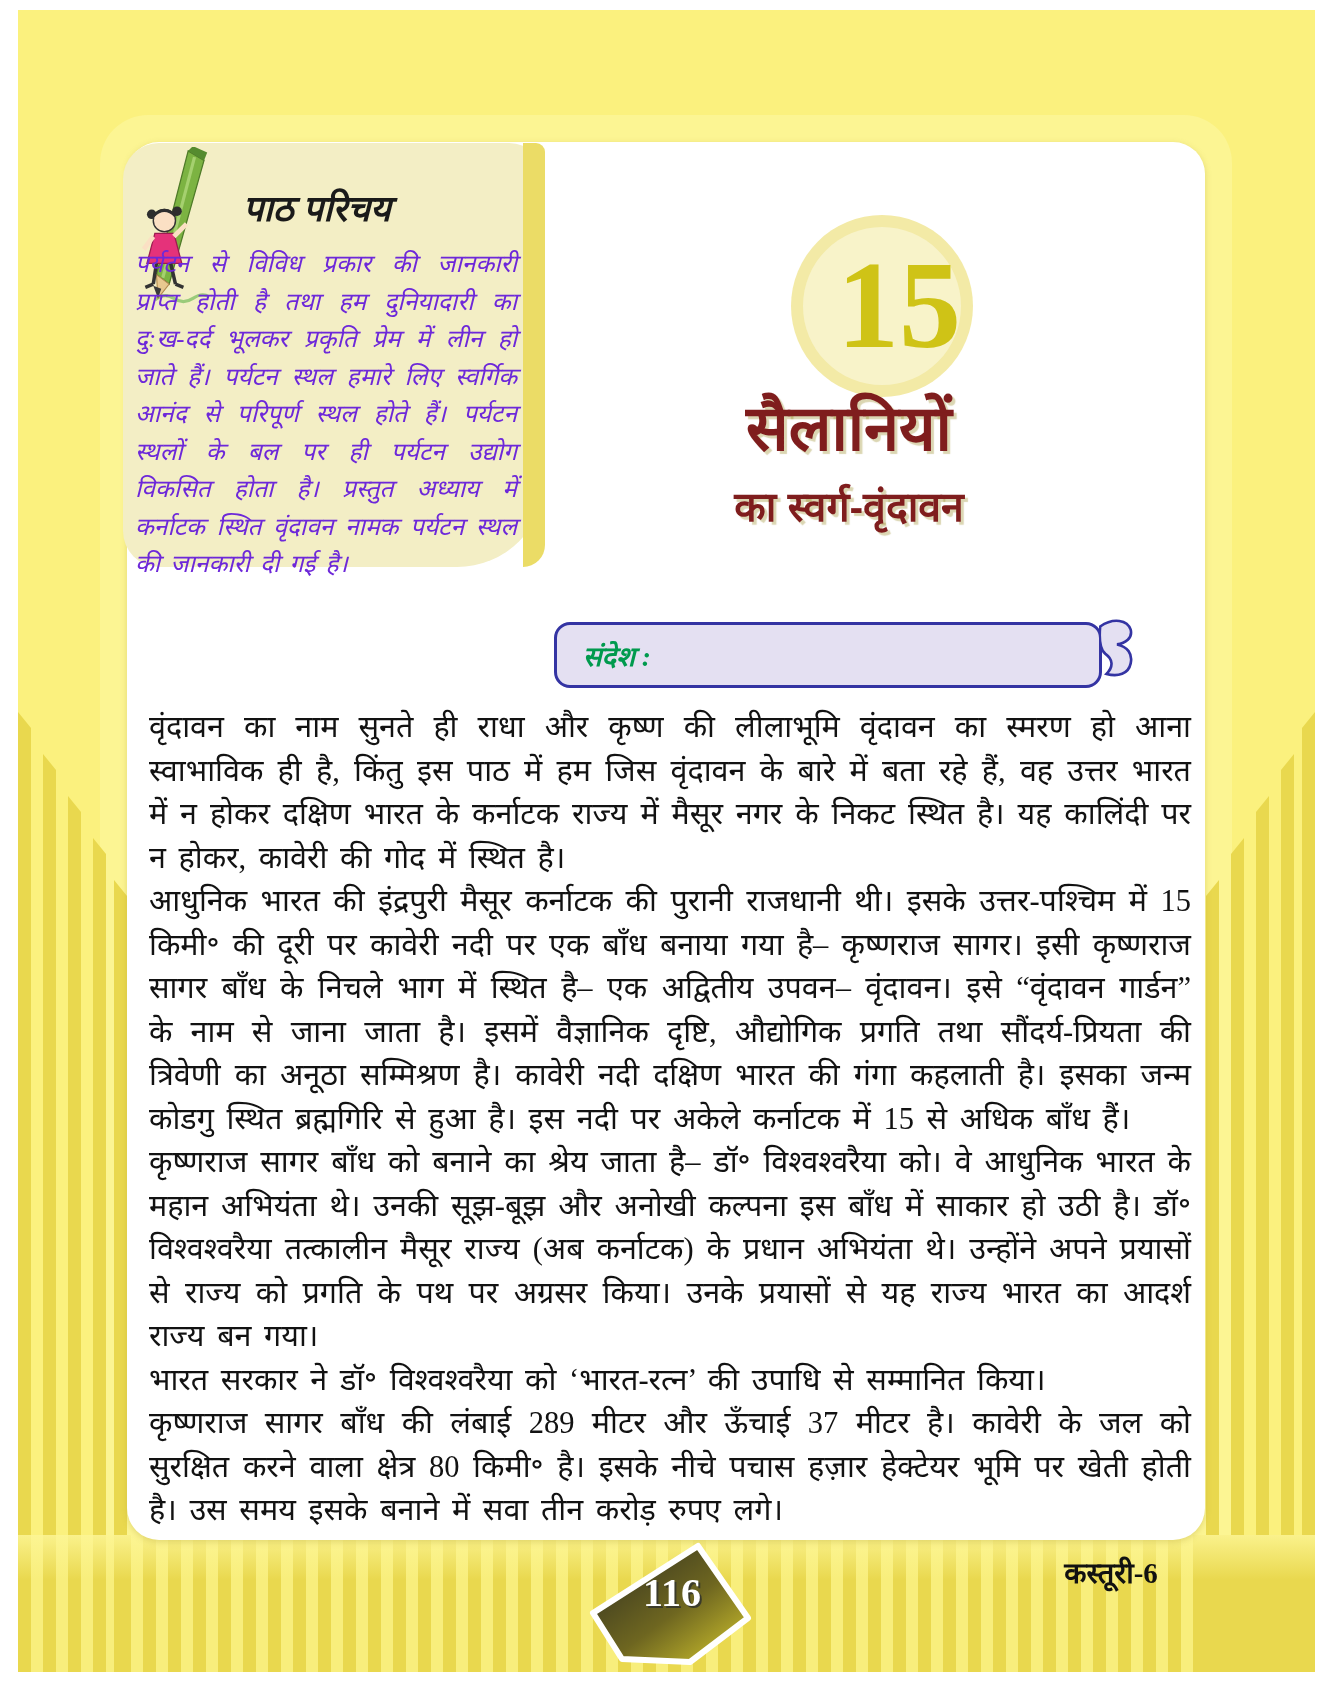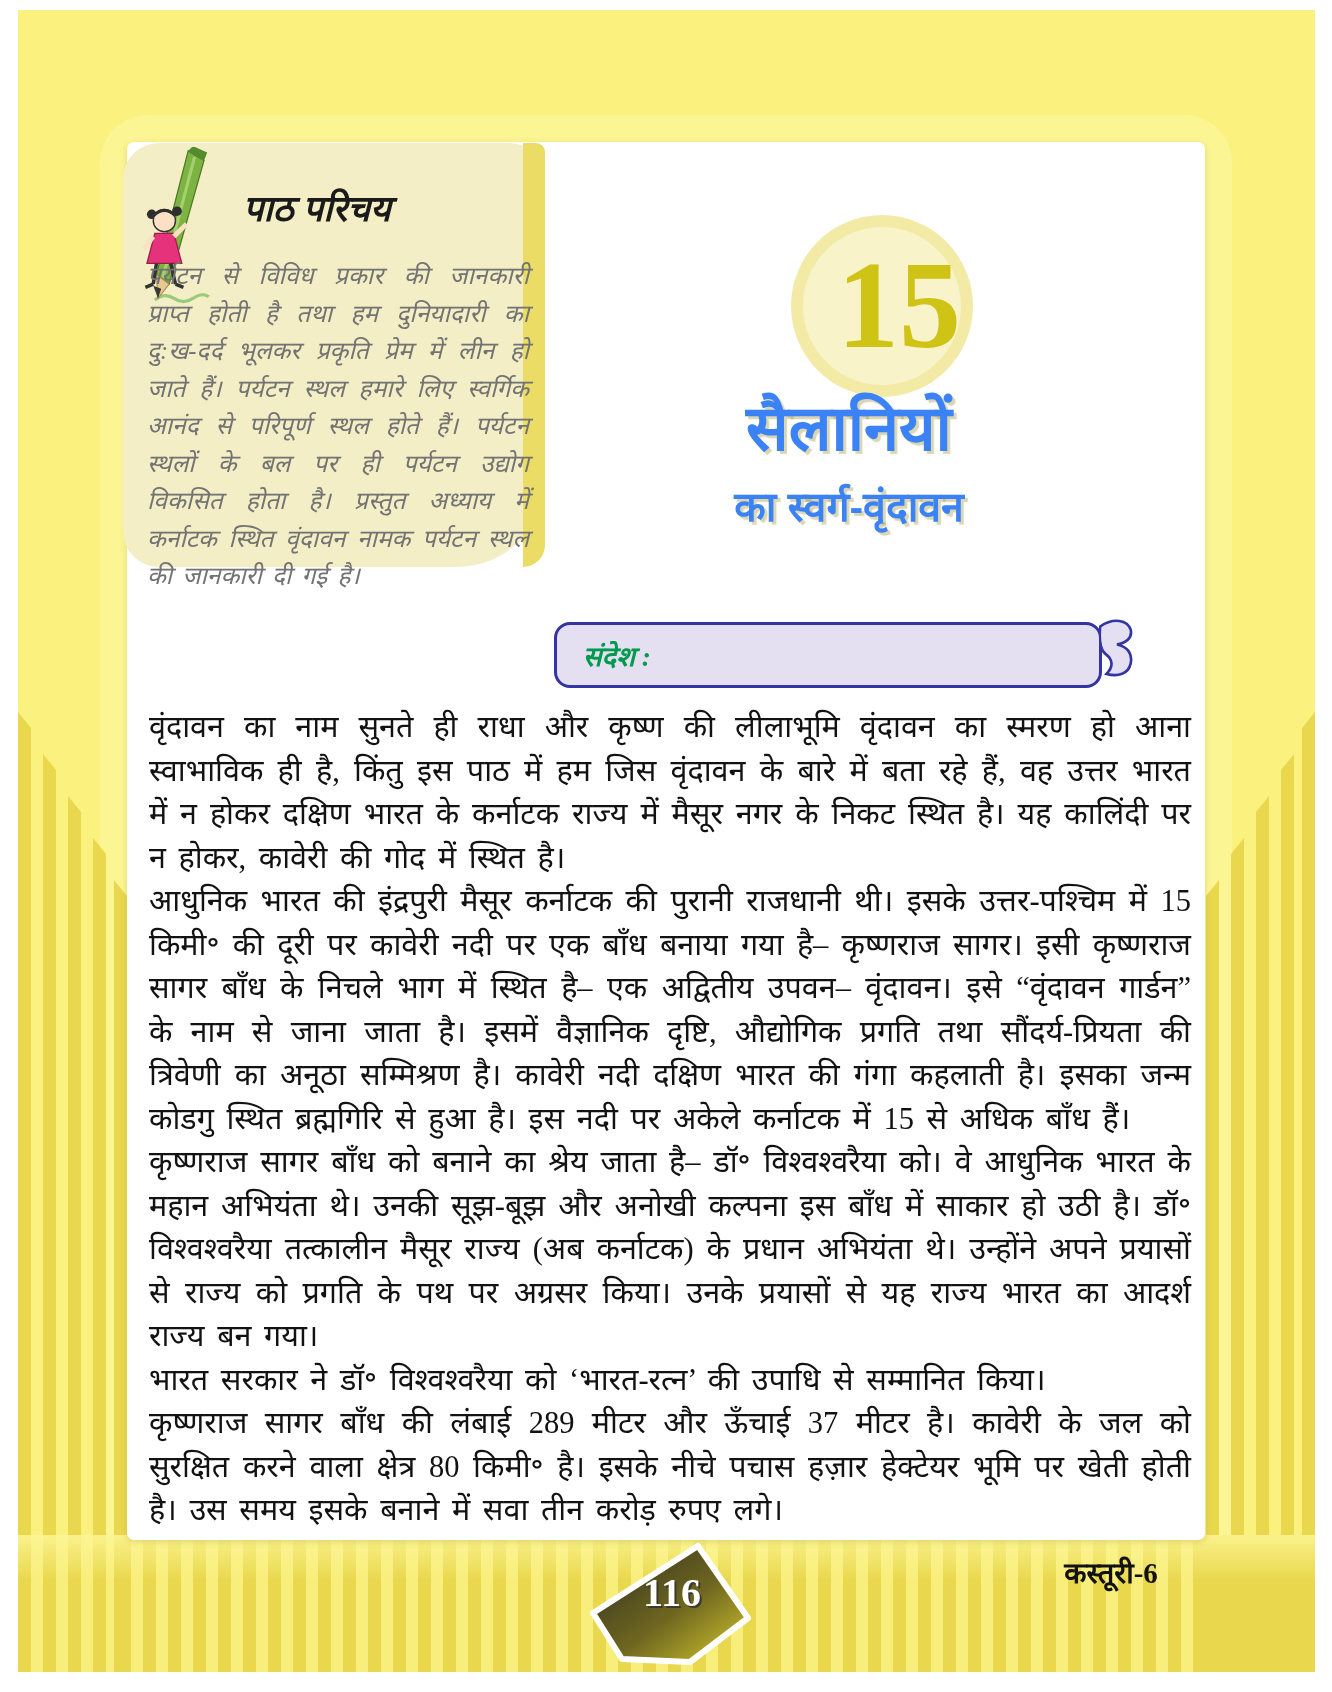--- a/index.html
+++ b/index.html
@@ -23,37 +23,37 @@
   .sl3{left:50px;top:786px;height:876px;}
   .sl4{left:75px;top:828px;height:834px;}
   .sl5{left:96px;top:870px;height:792px;}
   .sr1{left:1188px;top:870px;height:792px;}
   .sr2{left:1213px;top:828px;height:834px;}
   .sr3{left:1238px;top:786px;height:876px;}
   .sr4{left:1263px;top:744px;height:918px;}
   .sr5{left:1284px;top:702px;height:960px;}
   
   .panel{position:absolute;left:109px;top:132px;width:1078px;height:1398px;background:#ffffff;
-         border-radius:7px;z-index:4;box-shadow:0 2px 6px rgba(170,150,40,.30);}
+         border-radius:32px;z-index:4;box-shadow:0 2px 6px rgba(170,150,40,.30);}
   
   .intro-box{position:absolute;left:-4px;top:1px;width:422px;height:424px;background:#F3EEC5;
              border-radius:36px 36px 88px 36px;}
   .intro-strip{position:absolute;right:0;top:0;width:22px;height:100%;background:#EBDC66;
              border-radius:0 36px 88px 0;}
   .intro-heading{position:absolute;left:120px;top:40px;font-size:36px;font-weight:bold;font-style:italic;color:#1a1a1a;}
-  .intro-text{position:absolute;left:12px;top:102px;width:382px;margin:12px;font-size:24.5px;line-height:37.5px;
-              font-style:italic;color:#737373;text-align:justify;word-spacing:4px;}
+  .intro-text{position:absolute;left:12px;top:102px;width:382px;margin:0;font-size:24.5px;line-height:37.5px;
+              font-style:italic;color:#6d28d9;text-align:justify;word-spacing:4px;}
   .girl-pencil{position:absolute;left:16px;top:4px;}
   
   .chapter-circle{position:absolute;left:664px;top:73px;width:182px;height:182px;border-radius:50%;
                   background:#F3EAA6;display:flex;align-items:center;justify-content:center;}
   .chapter-circle .inner{width:158px;height:158px;border-radius:50%;background:#F8F3C9;
                   display:flex;align-items:center;justify-content:flex-end;}
   .chapter-number{font-size:124px;font-weight:bold;color:#CFC316;font-family:"Liberation Serif",serif;line-height:1;}
-  .chapter-title{position:absolute;left:432px;top:248px;width:580px;text-align:center;color:#3b82f6;
+  .chapter-title{position:absolute;left:432px;top:248px;width:580px;text-align:center;color:#7f1d1d;
                  font-weight:bold;font-family:"Liberation Sans",sans-serif;
                  text-shadow:3px 3px 1px rgba(135,120,0,.30);}
   .chapter-title .t1{font-size:63px;line-height:76px;}
   .chapter-title .t2{font-size:41px;line-height:82px;}
   
   .message-box{position:absolute;left:427px;top:480px;width:548px;height:66px;background:#E4E0F2;
                border:3px solid #3434A3;border-radius:16px;display:flex;align-items:center;
                font-style:italic;font-size:27.5px;color:#141414;padding-left:26px;box-sizing:border-box;}
   .msg-label{color:#009A4E;font-weight:bold;margin-right:10px;white-space:nowrap;text-align:center;}
   .msg-curl{position:absolute;left:972px;top:474px;}

